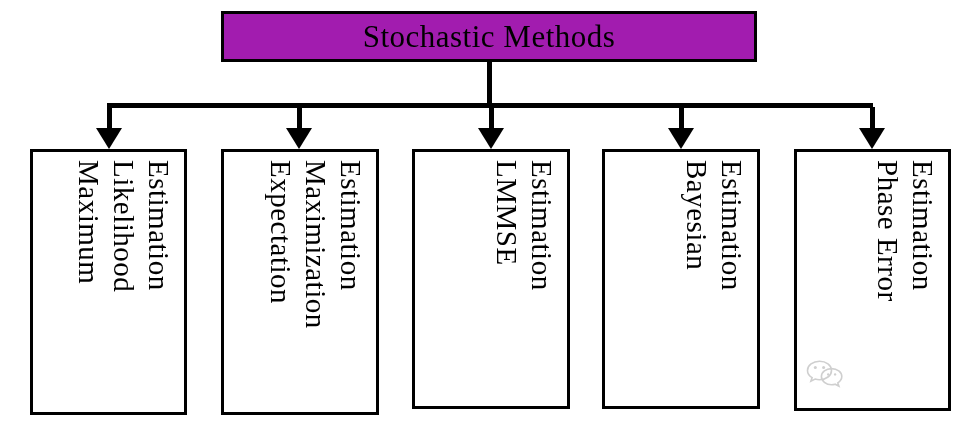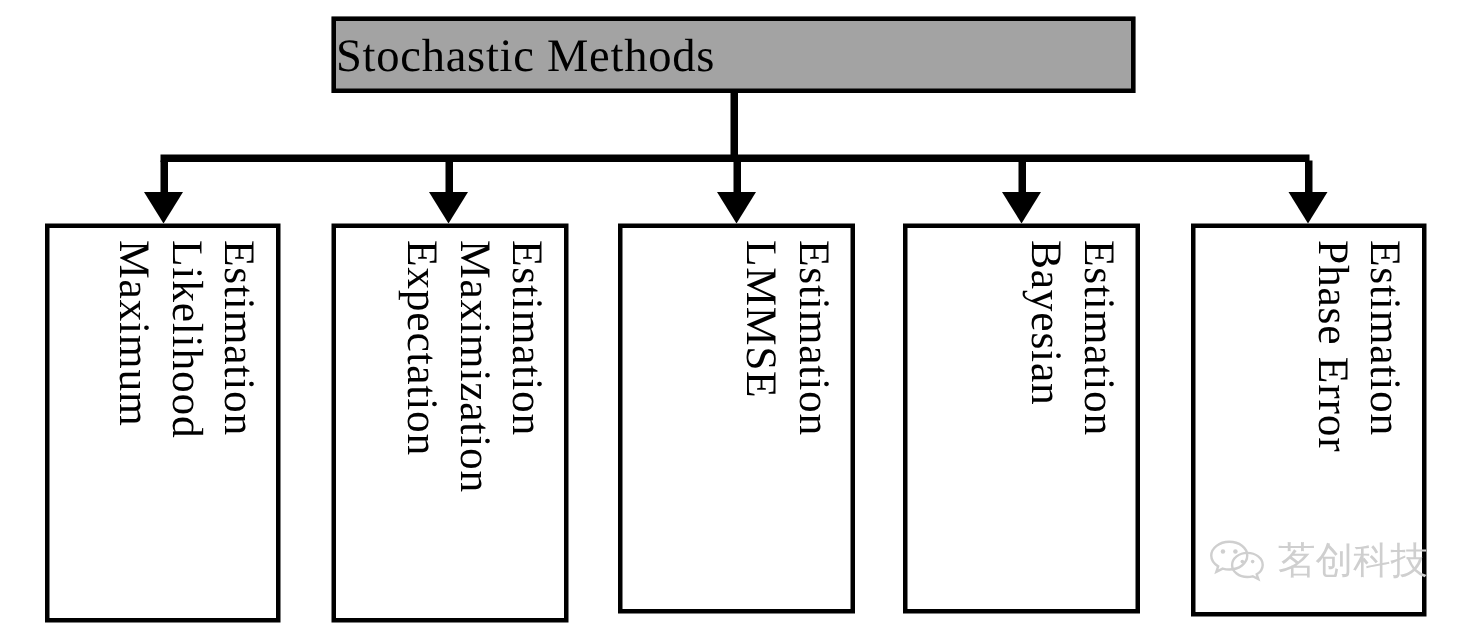--- a/index.html
+++ b/index.html
@@ -18,24 +18,24 @@
 
   
   .root-box {
     position: absolute;
     left: 221px;
     top: 11px;
     width: 536px;
     height: 51px;
     box-sizing: border-box;
     border: 3px solid #000000;
-    background: #a3a3a3;
+    background: #a21caf;
     display: flex;
     align-items: center;
-    justify-content: flex-start;
+    justify-content: center;
   }
   .root-title {
     font-size: 31px;
     line-height: 1;
     color: #000000;
     letter-spacing: 0.5px;
     white-space: nowrap;
   }
 
   
@@ -208,16 +208,15 @@
           <path d="M26.6 10.6c-5.6 0-10.2 3.6-10.2 8 0 4.5 4.6 8.1 10.2 8.1 1.2 0 2.4-.2 3.5-.5l3.8 1.9-1.1-3.2c2.4-1.5 4-3.8 4-6.3 0-4.4-4.6-8-10.2-8z"></path>
         </g>
         <g fill="#cfcfcf">
           <circle cx="10.3" cy="9.6" r="1.5"></circle>
           <circle cx="18.6" cy="9.6" r="1.5"></circle>
           <circle cx="23.2" cy="16.4" r="1.2"></circle>
           <circle cx="30.1" cy="16.4" r="1.2"></circle>
         </g>
       </svg>
     </span>
-    <span class="wm-text">茗创科技</span>
   </div>
 
 </div>
 
 </body></html>

